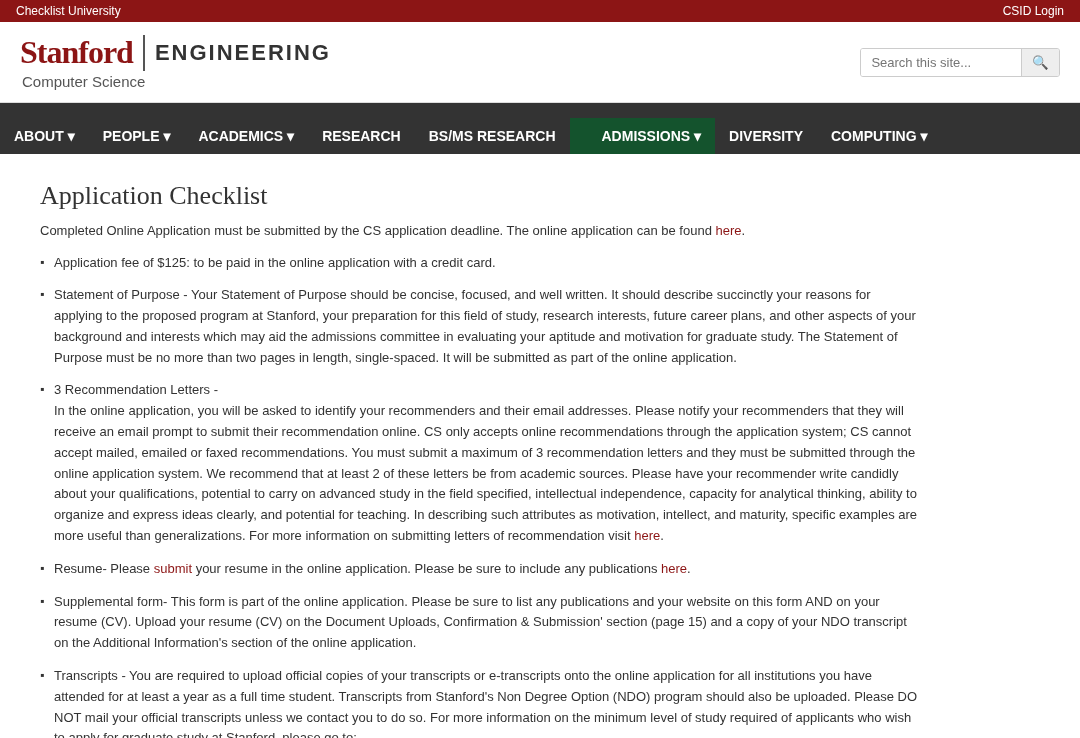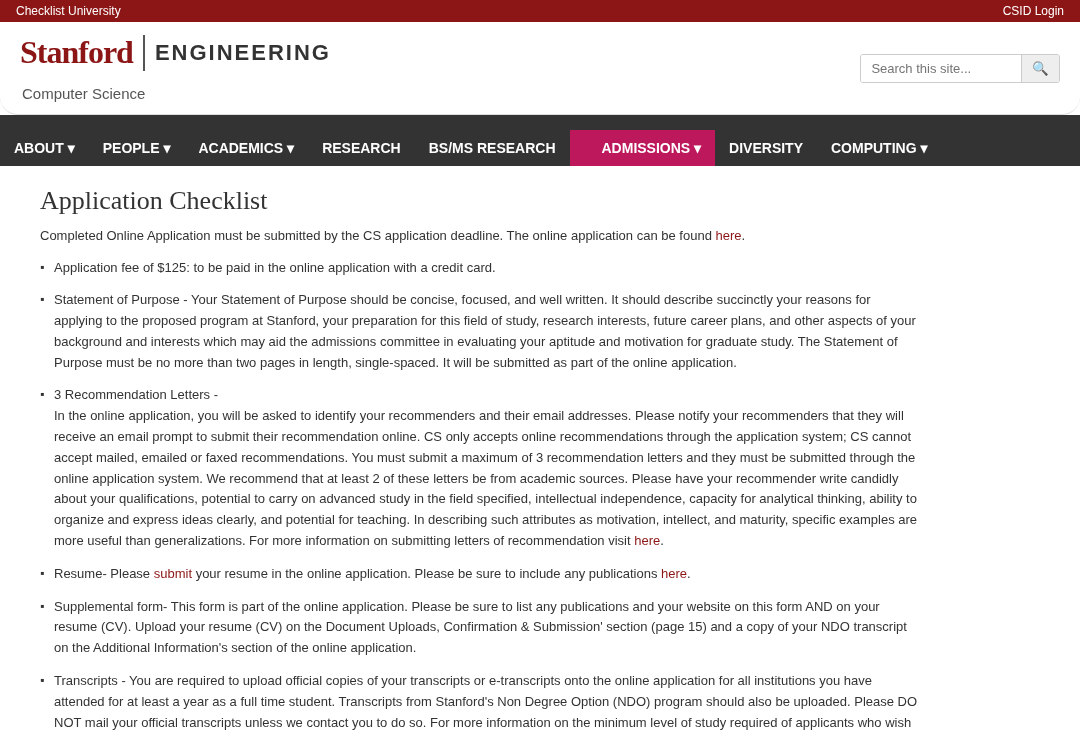--- a/index.html
+++ b/index.html
@@ -18,21 +18,20 @@
     .top-bar a { color: #fff; text-decoration: none; }
 
     
     .header {
       background: #fff;
       padding: 12px 20px;
       display: flex;
       align-items: center;
       justify-content: space-between;
       border-bottom: 1px solid #ddd;
-      border-radius: 18px;
     }
     .header-logo {
       display: flex;
       align-items: flex-start;
       flex-direction: column;
     }
     .logo-row {
       display: flex;
       align-items: center;
       gap: 0;
@@ -54,21 +53,21 @@
       font-size: 22px;
       font-weight: bold;
       color: #333;
       letter-spacing: 2px;
       font-family: Arial, sans-serif;
       text-transform: uppercase;
     }
     .logo-dept {
       font-size: 15px;
       color: #555;
-      margin-top: 14px;
+      margin-top: 2px;
       margin-left: 2px;
     }
     .search-box {
       display: flex;
       align-items: center;
       border: 1px solid #ccc;
       border-radius: 3px;
       overflow: hidden;
     }
     .search-box input {
@@ -95,33 +94,34 @@
     }
     nav a {
       color: #fff;
       text-decoration: none;
       padding: 10px 14px;
       display: inline-block;
       font-size: 14px;
       font-weight: bold;
       margin-top: 15px;
     }
-    nav .nav-item-admissions { background: #be185d; padding-left: 32px; }
+    nav .nav-item-admissions { background: #14532d; padding-left: 32px; }
 
     
     .main-content {
       padding: 20px 40px 40px 40px;
       max-width: 960px;
     }
     h1.page-title {
       font-size: 26px;
       font-weight: normal;
       color: #333;
       margin-bottom: 10px;
       font-family: Georgia, serif;
+      margin-top: 7px;
     }
     .intro-text {
       font-size: 13px;
       color: #333;
       margin-bottom: 12px;
       line-height: 1.5;
     }
     .intro-text a { color: #8c1515; }
 
     .checklist-item {

